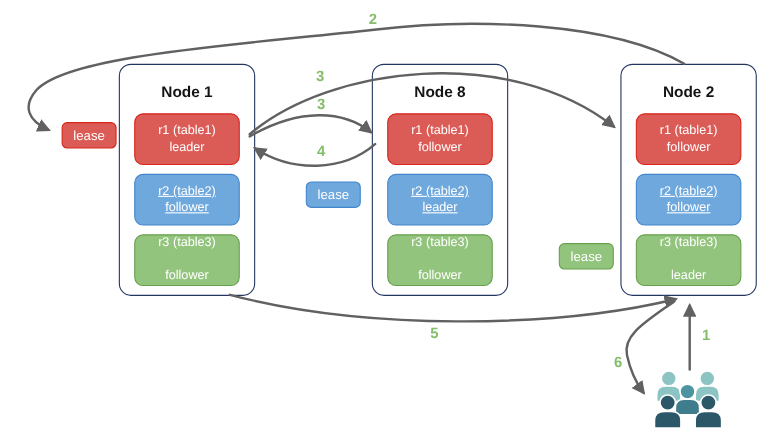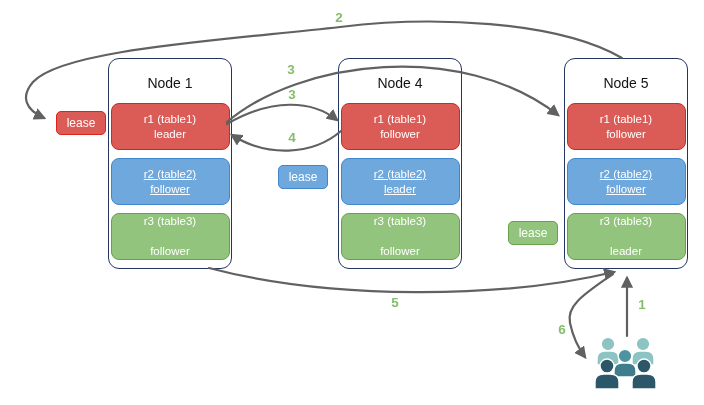--- a/index.html
+++ b/index.html
@@ -29,26 +29,26 @@
     box-sizing: border-box;
     z-index: 1;
     display: flex;
     flex-direction: column;
     align-items: center;
   }
   .node-title {
     margin-top: 16px;
     height: 20px;
     font-size: 14px;
-    font-weight: normal;
+    font-weight: bold;
     color: #141414;
     text-align: center;
   }
   .replica-box {
-    width: 119px;
+    width: 96px;
     height: 47px;
     margin-top: 8px;
     border-radius: 8px;
     box-sizing: border-box;
     display: flex;
     flex-direction: column;
     align-items: center;
     justify-content: center;
     color: #ffffff;
     font-size: 11.5px;
@@ -108,37 +108,37 @@
       <span>r2 (table2)</span>
       <span>follower</span>
     </div>
     <div class="replica-box replica-green">
       <span>r3 (table3)</span>
       <span>follower</span>
     </div>
   </div>
 
   <div class="node-card" style="left:338px">
-    <div class="node-title">Node 4</div>
+    <div class="node-title">Node 8</div>
     <div class="replica-box replica-red">
       <span>r1 (table1)</span>
       <span>follower</span>
     </div>
     <div class="replica-box replica-blue">
       <span>r2 (table2)</span>
       <span>leader</span>
     </div>
     <div class="replica-box replica-green">
       <span>r3 (table3)</span>
       <span>follower</span>
     </div>
   </div>
 
   <div class="node-card" style="left:564px">
-    <div class="node-title">Node 5</div>
+    <div class="node-title">Node 2</div>
     <div class="replica-box replica-red">
       <span>r1 (table1)</span>
       <span>follower</span>
     </div>
     <div class="replica-box replica-blue">
       <span>r2 (table2)</span>
       <span>follower</span>
     </div>
     <div class="replica-box replica-green">
       <span>r3 (table3)</span>

